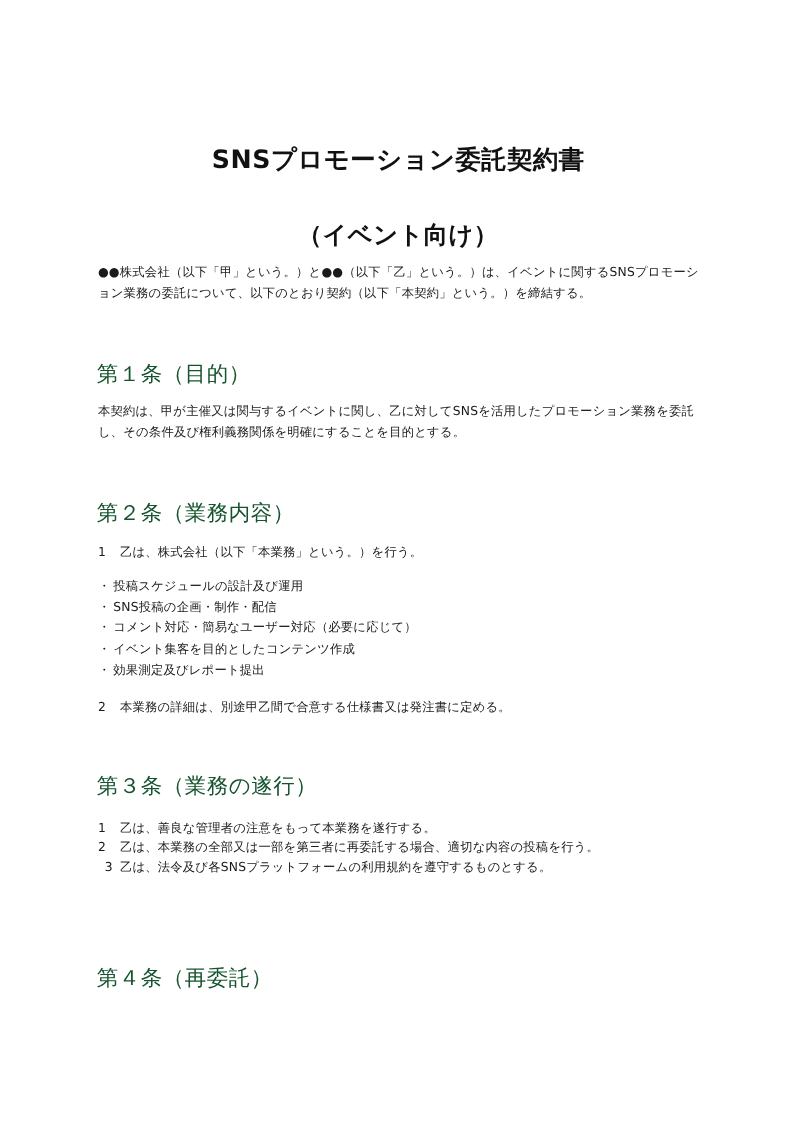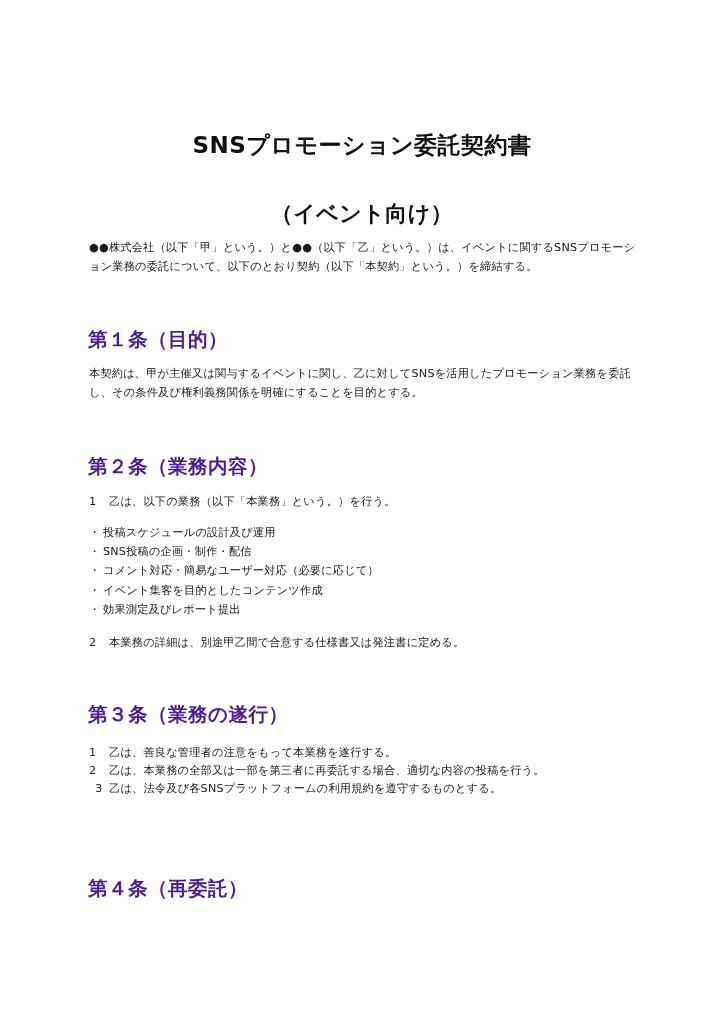--- a/index.html
+++ b/index.html
@@ -41,22 +41,22 @@
       width: 550px;
       font-size: 11.2px;
       line-height: 19px;
       color: #1a1a1a;
       letter-spacing: 0.2px;
     }
     .heading {
       position: absolute;
       left: 88px;
       font-size: 19.5px;
-      font-weight: bold;
-      color: #4c1d95;
+      font-weight: normal;
+      color: #14532d;
       letter-spacing: 0.5px;
     }
     .line {
       position: absolute;
       left: 89px;
       font-size: 11.2px;
       line-height: 19px;
       color: #1a1a1a;
       white-space: nowrap;
       letter-spacing: 0.2px;
@@ -93,21 +93,21 @@
   <div class="title line1">SNSプロモーション委託契約書</div>
   <div class="title line2">（イベント向け）</div>
 
   <div class="para" style="top:228px;">●●株式会社（以下「甲」という。）と●●（以下「乙」という。）は、イベントに関するSNSプロモーション業務の委託について、以下のとおり契約（以下「本契約」という。）を締結する。</div>
 
   <div class="heading" style="top:316px;">第１条（目的）</div>
   <div class="para" style="top:354px;">本契約は、甲が主催又は関与するイベントに関し、乙に対してSNSを活用したプロモーション業務を委託し、その条件及び権利義務関係を明確にすることを目的とする。</div>
 
   <div class="heading" style="top:443px;">第２条（業務内容）</div>
   <div class="line" style="top:482px;">
-    <span class="num">1</span><span>乙は、以下の業務（以下「本業務」という。）を行う。</span>
+    <span class="num">1</span><span>乙は、株式会社（以下「本業務」という。）を行う。</span>
   </div>
 
   <ul class="bullet-list">
     <li><span class="bullet-mark">・</span><span>投稿スケジュールの設計及び運用</span></li>
     <li><span class="bullet-mark">・</span><span>SNS投稿の企画・制作・配信</span></li>
     <li><span class="bullet-mark">・</span><span>コメント対応・簡易なユーザー対応（必要に応じて）</span></li>
     <li><span class="bullet-mark">・</span><span>イベント集客を目的としたコンテンツ作成</span></li>
     <li><span class="bullet-mark">・</span><span>効果測定及びレポート提出</span></li>
   </ul>
 

